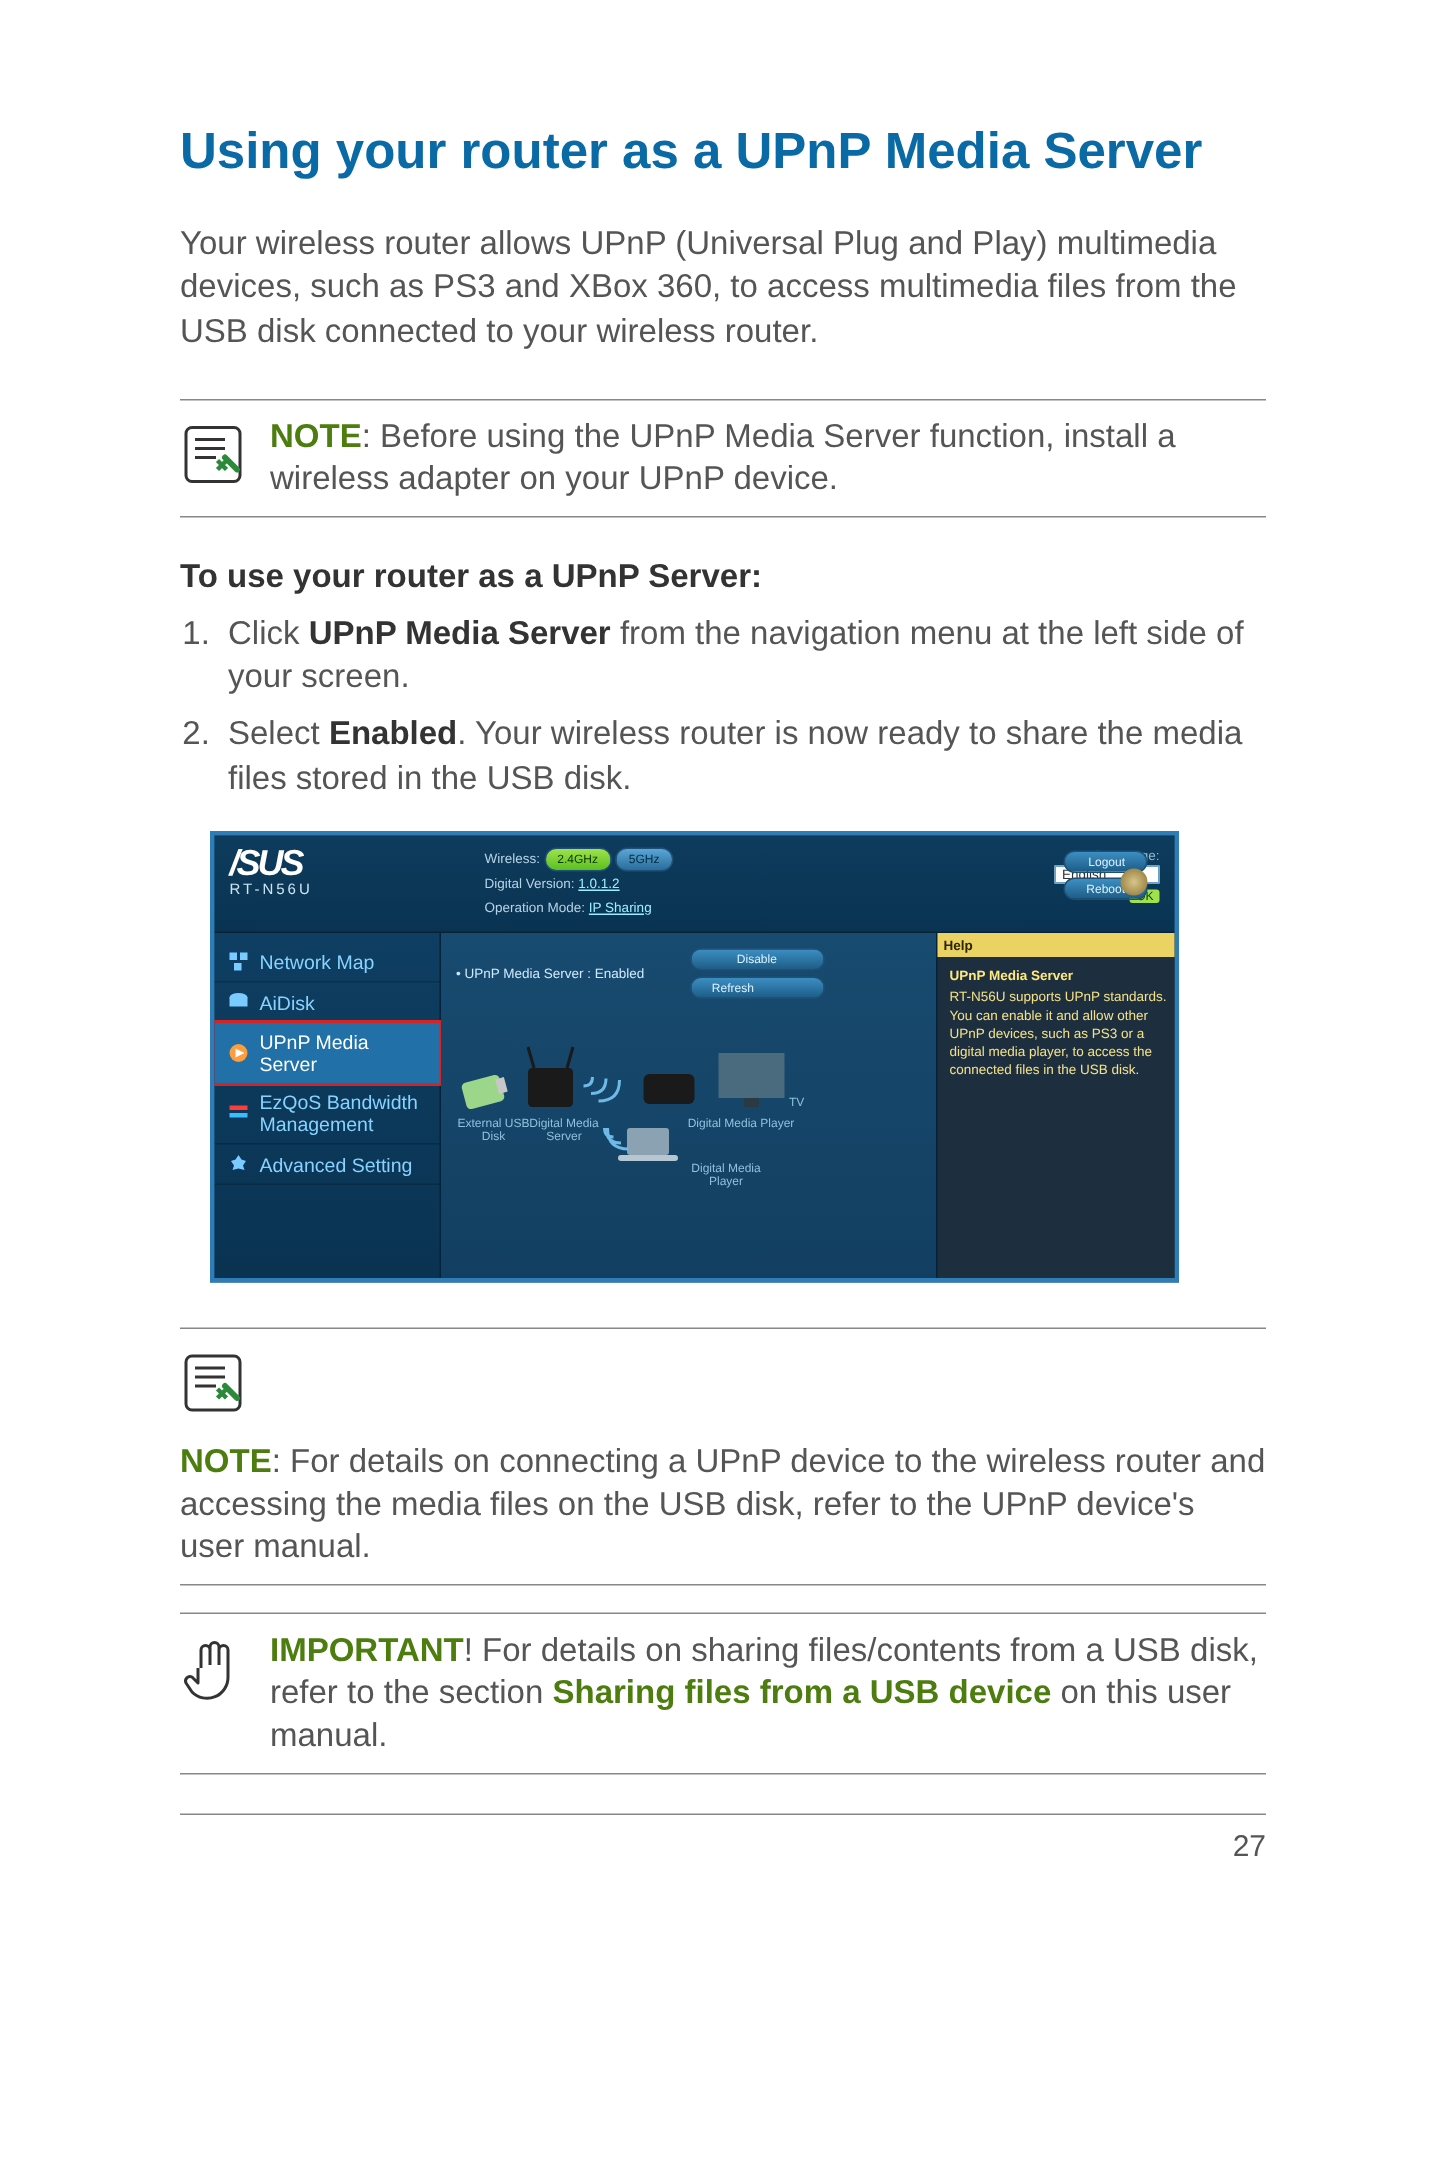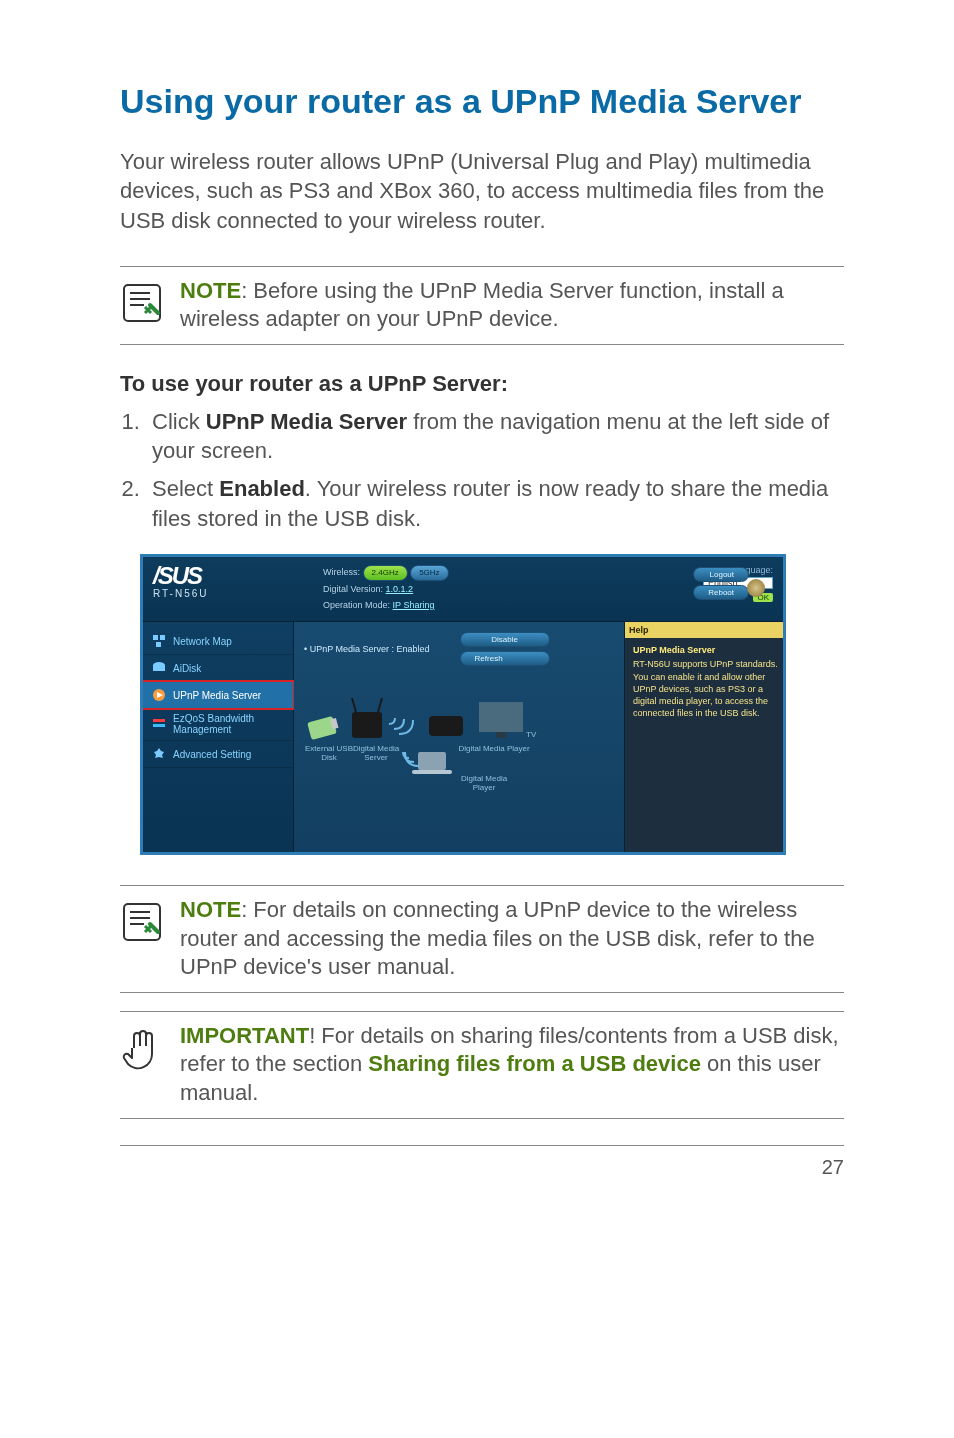--- a/index.html
+++ b/index.html
@@ -27,21 +27,21 @@
     margin: 0 0 30px 0;
   }
   .note-box {
     display: flex;
     align-items: flex-start;
     border-top: 1px solid #888;
     border-bottom: 1px solid #888;
     padding: 10px 0;
     margin: 0 0 26px 0;
   }
-  .note-box.plain-bottom { margin-bottom: 18px; }
+  .note-box.plain-bottom { margin-bottom: 18px; flex-direction: column; }
   .note-icon-col {
     width: 60px;
     flex: 0 0 60px;
     display: flex;
     justify-content: flex-start;
     padding-top: 4px;
   }
   .note-text-col {
     flex: 1;
     font-size: 22px;
@@ -118,21 +118,21 @@
     flex: 0 0 150px;
     background: linear-gradient(#0e3e62,#0a3352);
     padding: 6px 0;
     border-right:1px solid #05223b;
   }
   .side-item {
     display:flex;
     align-items:center;
     color:#87d3ff;
     padding:5px 8px;
-    font-size:10px;
+    font-size:13px;
     border-bottom:1px solid rgba(0,0,0,0.2);
   }
   .side-item.selected {
     background:#2170a8;
     color:#fff;
     border:2px solid #d62424;
     margin: -2px;
   }
   .side-icon {
     width:16px; height:16px; margin-right:6px;
@@ -229,21 +229,21 @@
             <span>Operation Mode:</span>
             <a>IP Sharing</a>
           </div>
         </div>
         <div class="hdr-right" style="position:relative;">
           <span class="lang-label">Language:</span>
           <span class="lang-select">English</span>
           <div style="margin-top:3px;">
             <span class="ok-btn">OK</span>
           </div>
-          <div style="position:absolute; right:24px; top:2px;">
+          <div style="position:absolute; right:8px; top:2px;">
             <span class="pill action" style="margin-bottom:3px; display:block;">Logout</span>
             <span class="pill action" style="display:block;">Reboot</span>
           </div>
           <div class="globe-icon"></div>
         </div>
       </div>
       <div class="router-body">
         <div class="sidebar">
           <div class="side-item">
             <span class="side-icon">

